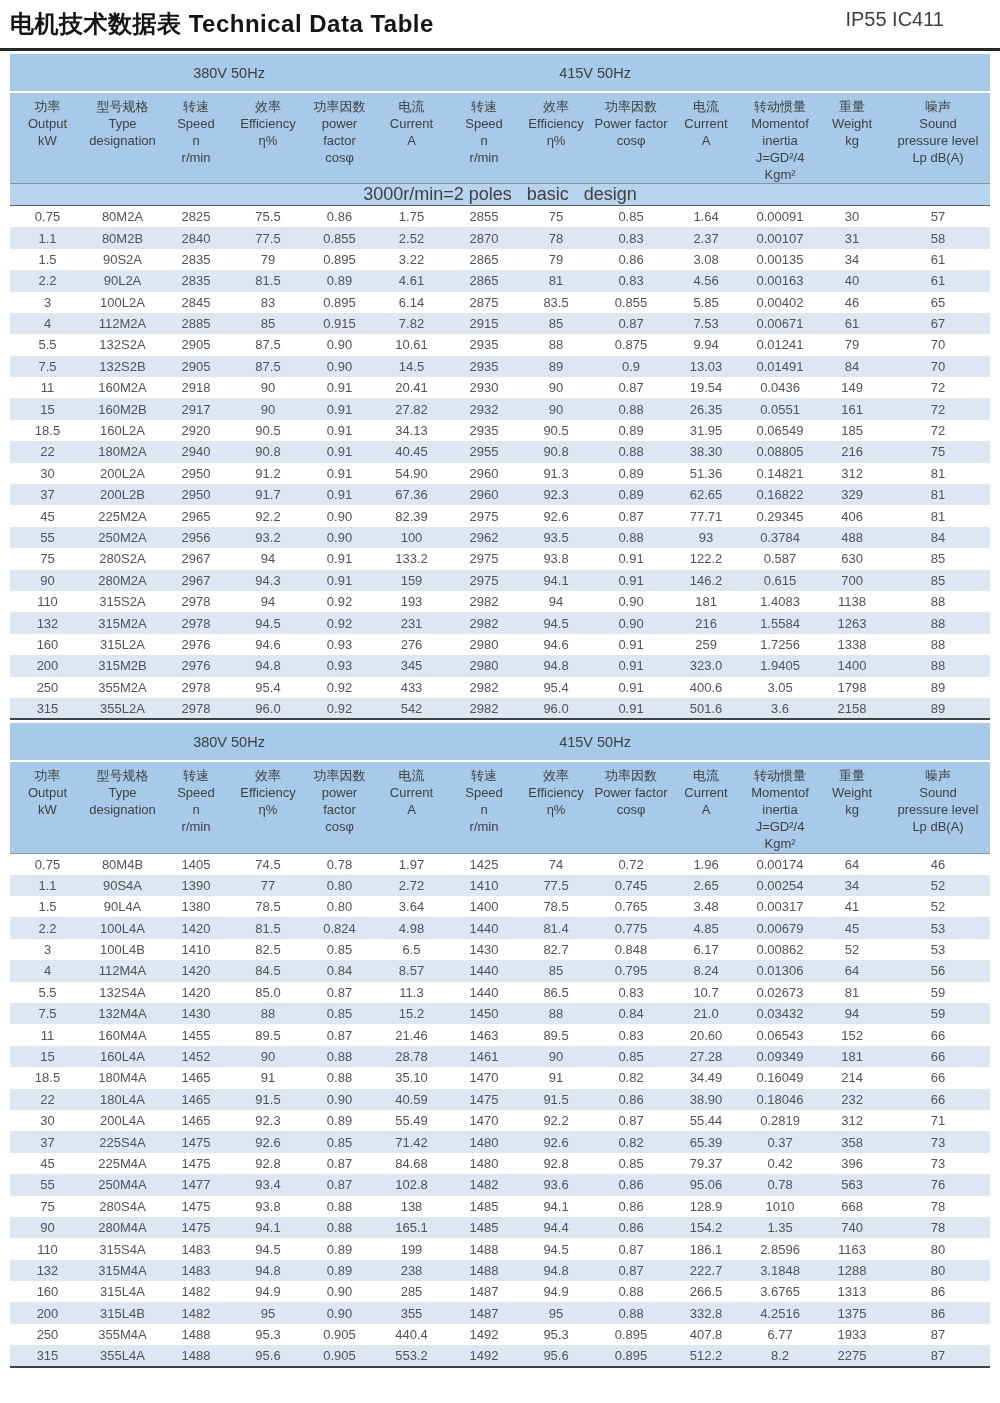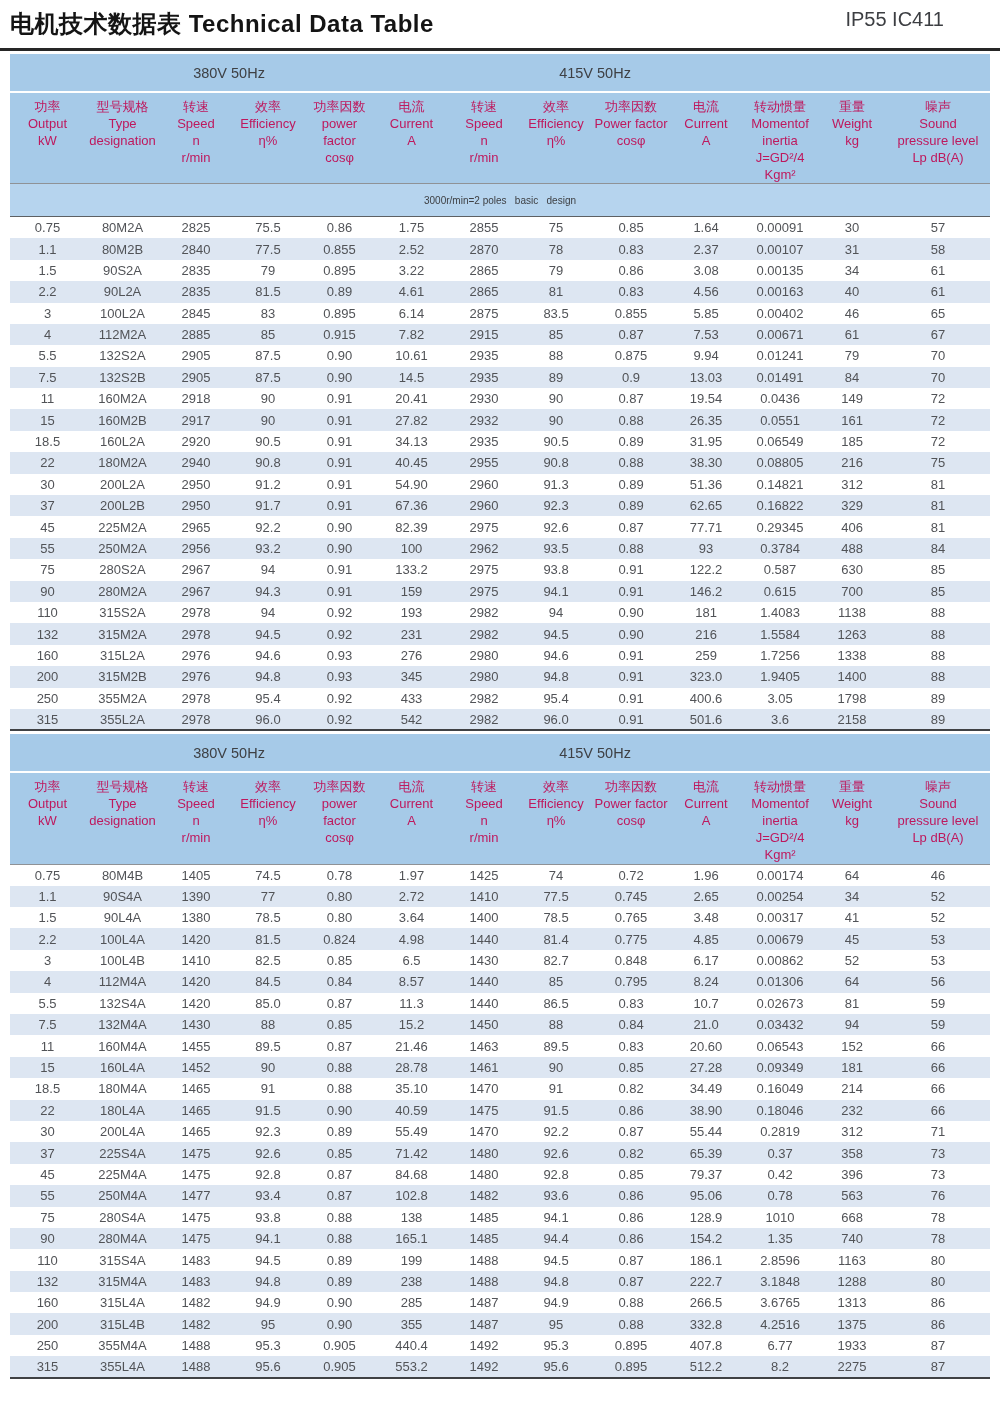--- a/index.html
+++ b/index.html
@@ -62,35 +62,35 @@
     font-size:14.5px;
     color:#3e4044;
     height:38px;
     border-bottom:2px solid #ffffff;
     text-align:center;
   }
   tr.col-header th{
     background:#a6cae8;
     font-weight:normal;
     font-size:13px;
-    color:#be185d;
+    color:#404040;
     vertical-align:top;
     padding-top:6px;
     line-height:1.3;
     height:88px;
     border-bottom:1px solid #8f9296;
     text-align:center;
     overflow:hidden;
   }
   tr.section-band td{
     background:#b6d4ee;
     text-align:center;
-    font-size:10px;
+    font-size:18px;
     color:#3e4044;
-    height:33px;
+    height:14px;
     border-bottom:1px solid #5d6063;
     white-space:pre;
   }
   tbody.data td{
     text-align:center;
     font-size:13px;
     height:21.4px;
     color:#515357;
     white-space:nowrap;
     overflow:hidden;

